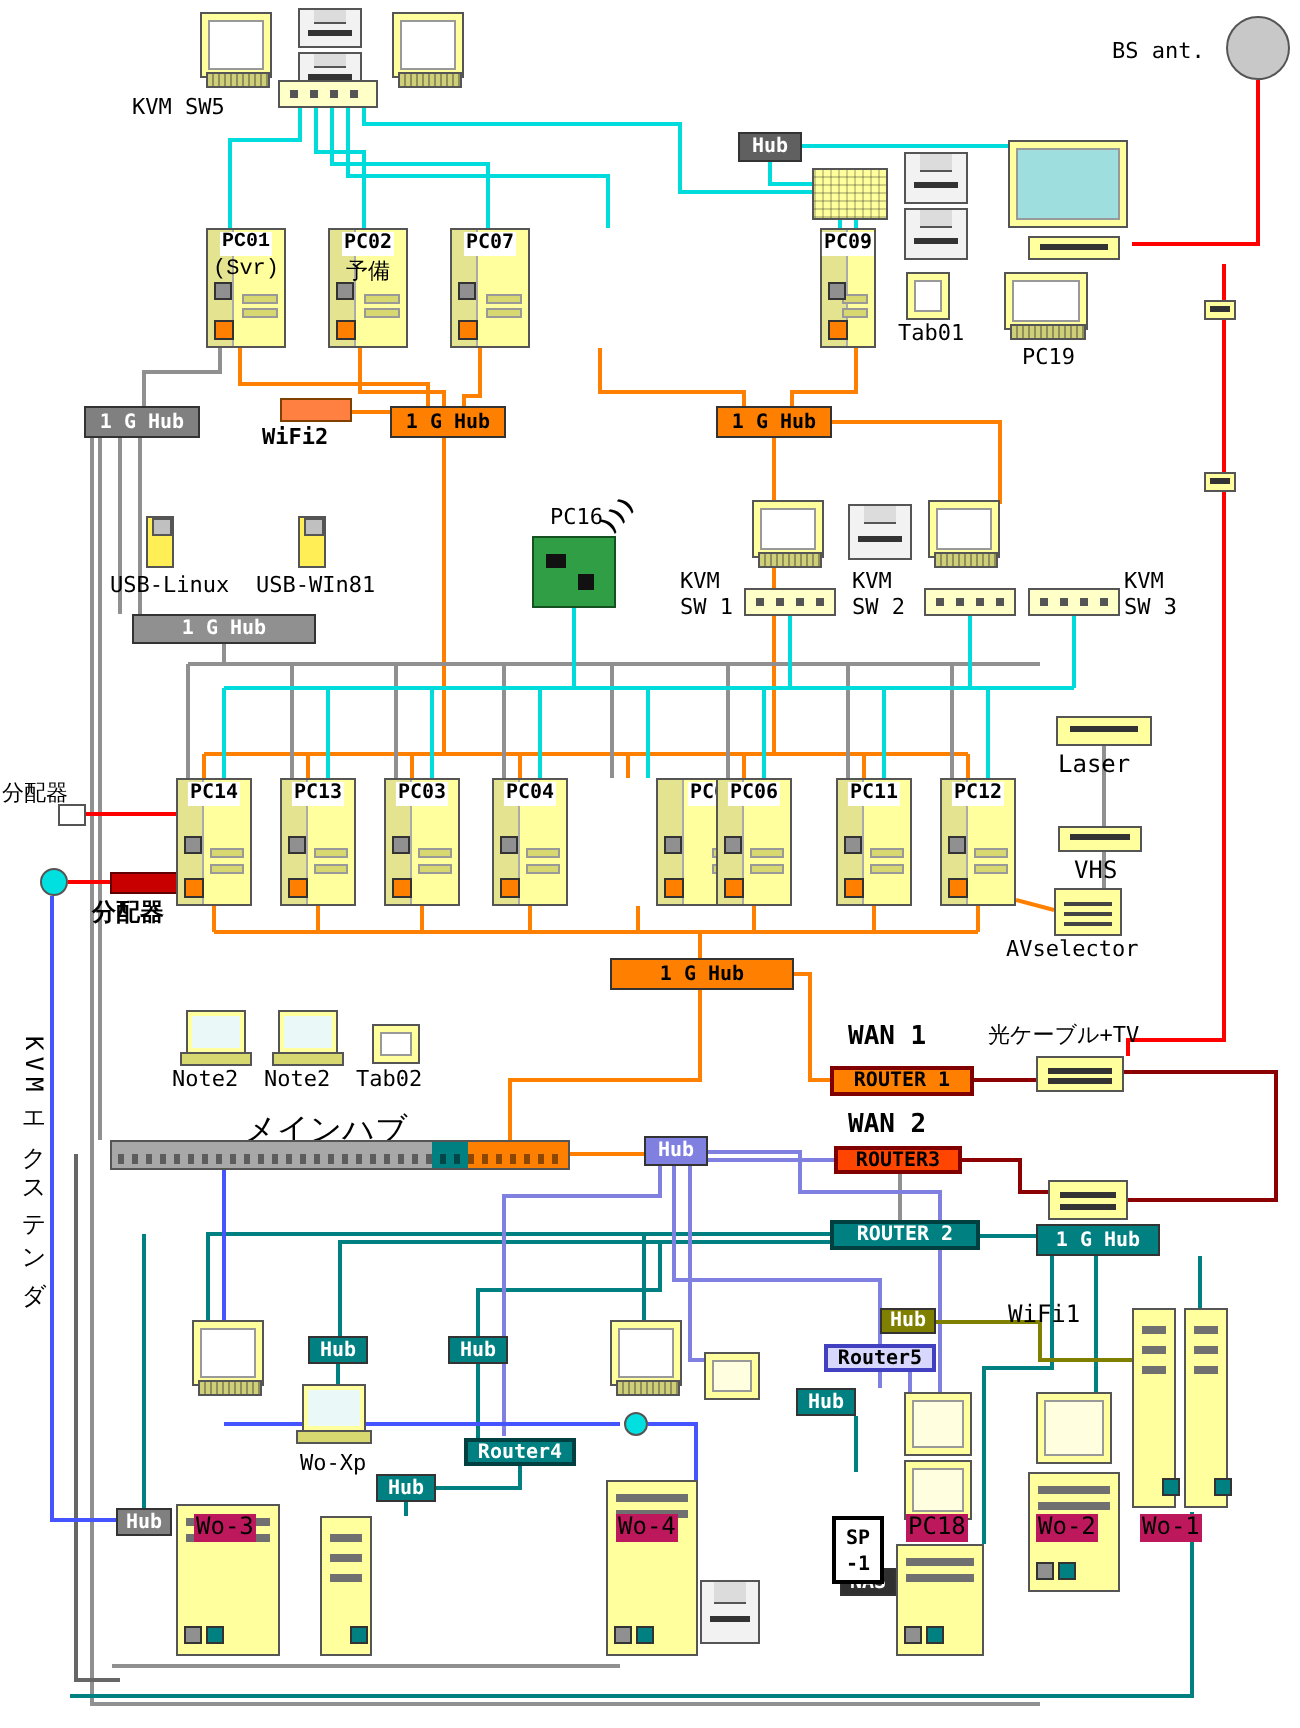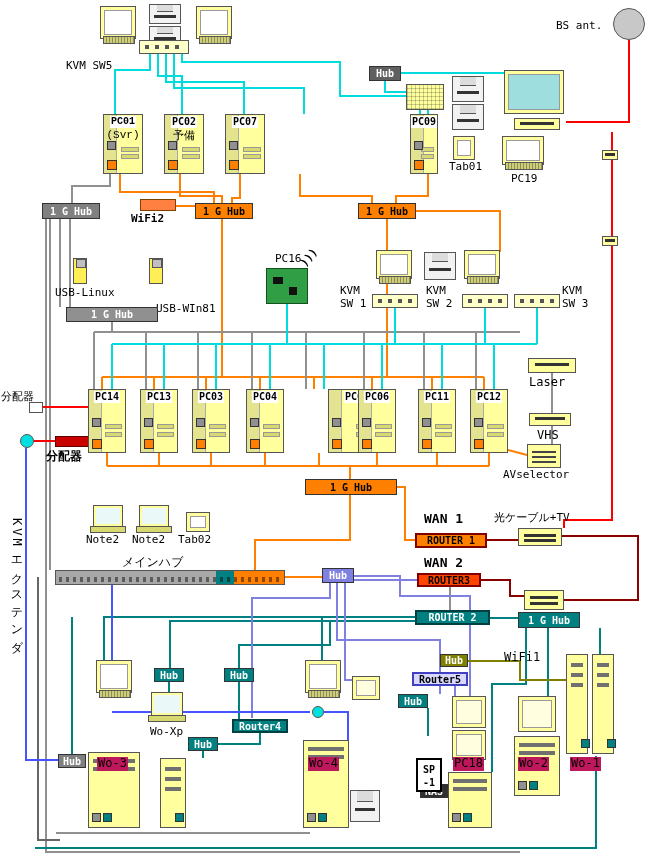--- a/index.html
+++ b/index.html
@@ -192,21 +192,21 @@
     </div>
     <div class="node t-computer" style="left: 196px; top: 6px; width: 36px; height: 38px;">
       <div class="mon">
         <div class="scr"></div>
       </div>
       <div class="kb"></div>
     </div>
     <div class="node t-kvm-bar" style="left: 139px; top: 40px; width: 50px; height: 14px;">
       <div class="dots"></div>
     </div>
-    <div class="node t-label lbl" style="left: 66px; top: 48px; margin-top: 12px;"><span>KVM SW5</span></div>
+    <div class="node t-label lbl" style="left: 66px; top: 48px;"><span>KVM SW5</span></div>
     <div class="node t-label lbl" style="left: 556px; top: 20px;"><span>BS ant.</span></div>
     <div class="node t-circle circ" style="left: 613px; top: 8px; width: 32px; height: 32px; background: rgb(200, 200, 200);"></div>
     <div class="node t-hub hubbox" style="left: 369px; top: 66px; width: 32px; height: 15px; background: rgb(96, 96, 96); color: rgb(255, 255, 255);">
       <span>Hub</span>
     </div>
     <div class="node t-keyboard kbd" style="left: 406px; top: 84px; width: 38px; height: 26px;"></div>
     <div class="node t-printer" style="left: 452px; top: 76px; width: 32px; height: 26px;">
       <div class="ptop"></div>
       <div class="pslot"></div>
     </div>
@@ -278,21 +278,21 @@
     <div class="node t-hub hubbox" style="left: 358px; top: 203px; width: 58px; height: 16px; background: rgb(255, 128, 0); color: rgb(0, 0, 0);">
       <span>1 G Hub</span>
     </div>
     <div class="node t-usb" style="left: 73px; top: 258px; width: 14px; height: 26px;">
       <div class="ucap"></div>
     </div>
     <div class="node t-label lbl" style="left: 55px; top: 287px;"><span>USB-Linux</span></div>
     <div class="node t-usb" style="left: 149px; top: 258px; width: 14px; height: 26px;">
       <div class="ucap"></div>
     </div>
-    <div class="node t-label lbl" style="left: 128px; top: 303px; margin-left: 28px;"><span>USB-WIn81</span></div>
+    <div class="node t-label lbl" style="left: 128px; top: 287px;"><span>USB-WIn81</span></div>
     <div class="node t-label lbl" style="left: 275px; top: 253px;"><span>PC16</span></div>
     <div class="node t-circuit" style="left: 266px; top: 268px; width: 42px; height: 36px;">
       <div class="cchip" style="left:6px;top:8px;width:10px;height:7px"></div>
       <div class="cchip" style="left:22px;top:18px;width:8px;height:8px"></div>
       <span class="wifi-ic">)))</span>
     </div>
     <div class="node t-computer" style="left: 376px; top: 250px; width: 36px; height: 34px;">
       <div class="mon">
         <div class="scr"></div>
       </div>
@@ -427,21 +427,21 @@
         <div class="lscr2"></div>
       </div>
       <div class="lbase"></div>
     </div>
     <div class="node t-tablet" style="left: 186px; top: 512px; width: 24px; height: 20px;">
       <div class="tin"></div>
     </div>
     <div class="node t-label lbl" style="left: 86px; top: 534px;"><span>Note2</span></div>
     <div class="node t-label lbl" style="left: 132px; top: 534px;"><span>Note2</span></div>
     <div class="node t-label lbl" style="left: 178px; top: 534px;"><span>Tab02</span></div>
-    <div class="node t-label lbl" style="left: 122px; top: 556px; font-size: 12px;"><span>メインハブ</span></div>
+    <div class="node t-label lbl" style="left: 122px; top: 556px; font-size: 16px;"><span>メインハブ</span></div>
     <div class="node t-main-hub" style="left: 55px; top: 570px; width: 230px; height: 15px;">
       <div class="seg" style="left:0;width:160px;background:#a8a8a8"></div>
       <div class="seg" style="left:160px;width:18px;background:#008080"></div>
       <div class="seg" style="left:178px;right:0;background:#ff8000"></div>
       <div class="ticks"></div>
     </div>
     <div class="node t-hub hubbox" style="left: 322px; top: 568px; width: 32px; height: 15px; background: rgb(128, 128, 224); color: rgb(255, 255, 255);">
       <span>Hub</span>
     </div>
     <div class="node t-label lbl" style="left: 424px; top: 512px; font-size: 13px; font-weight: bold;"><span>WAN 1</span></div>

